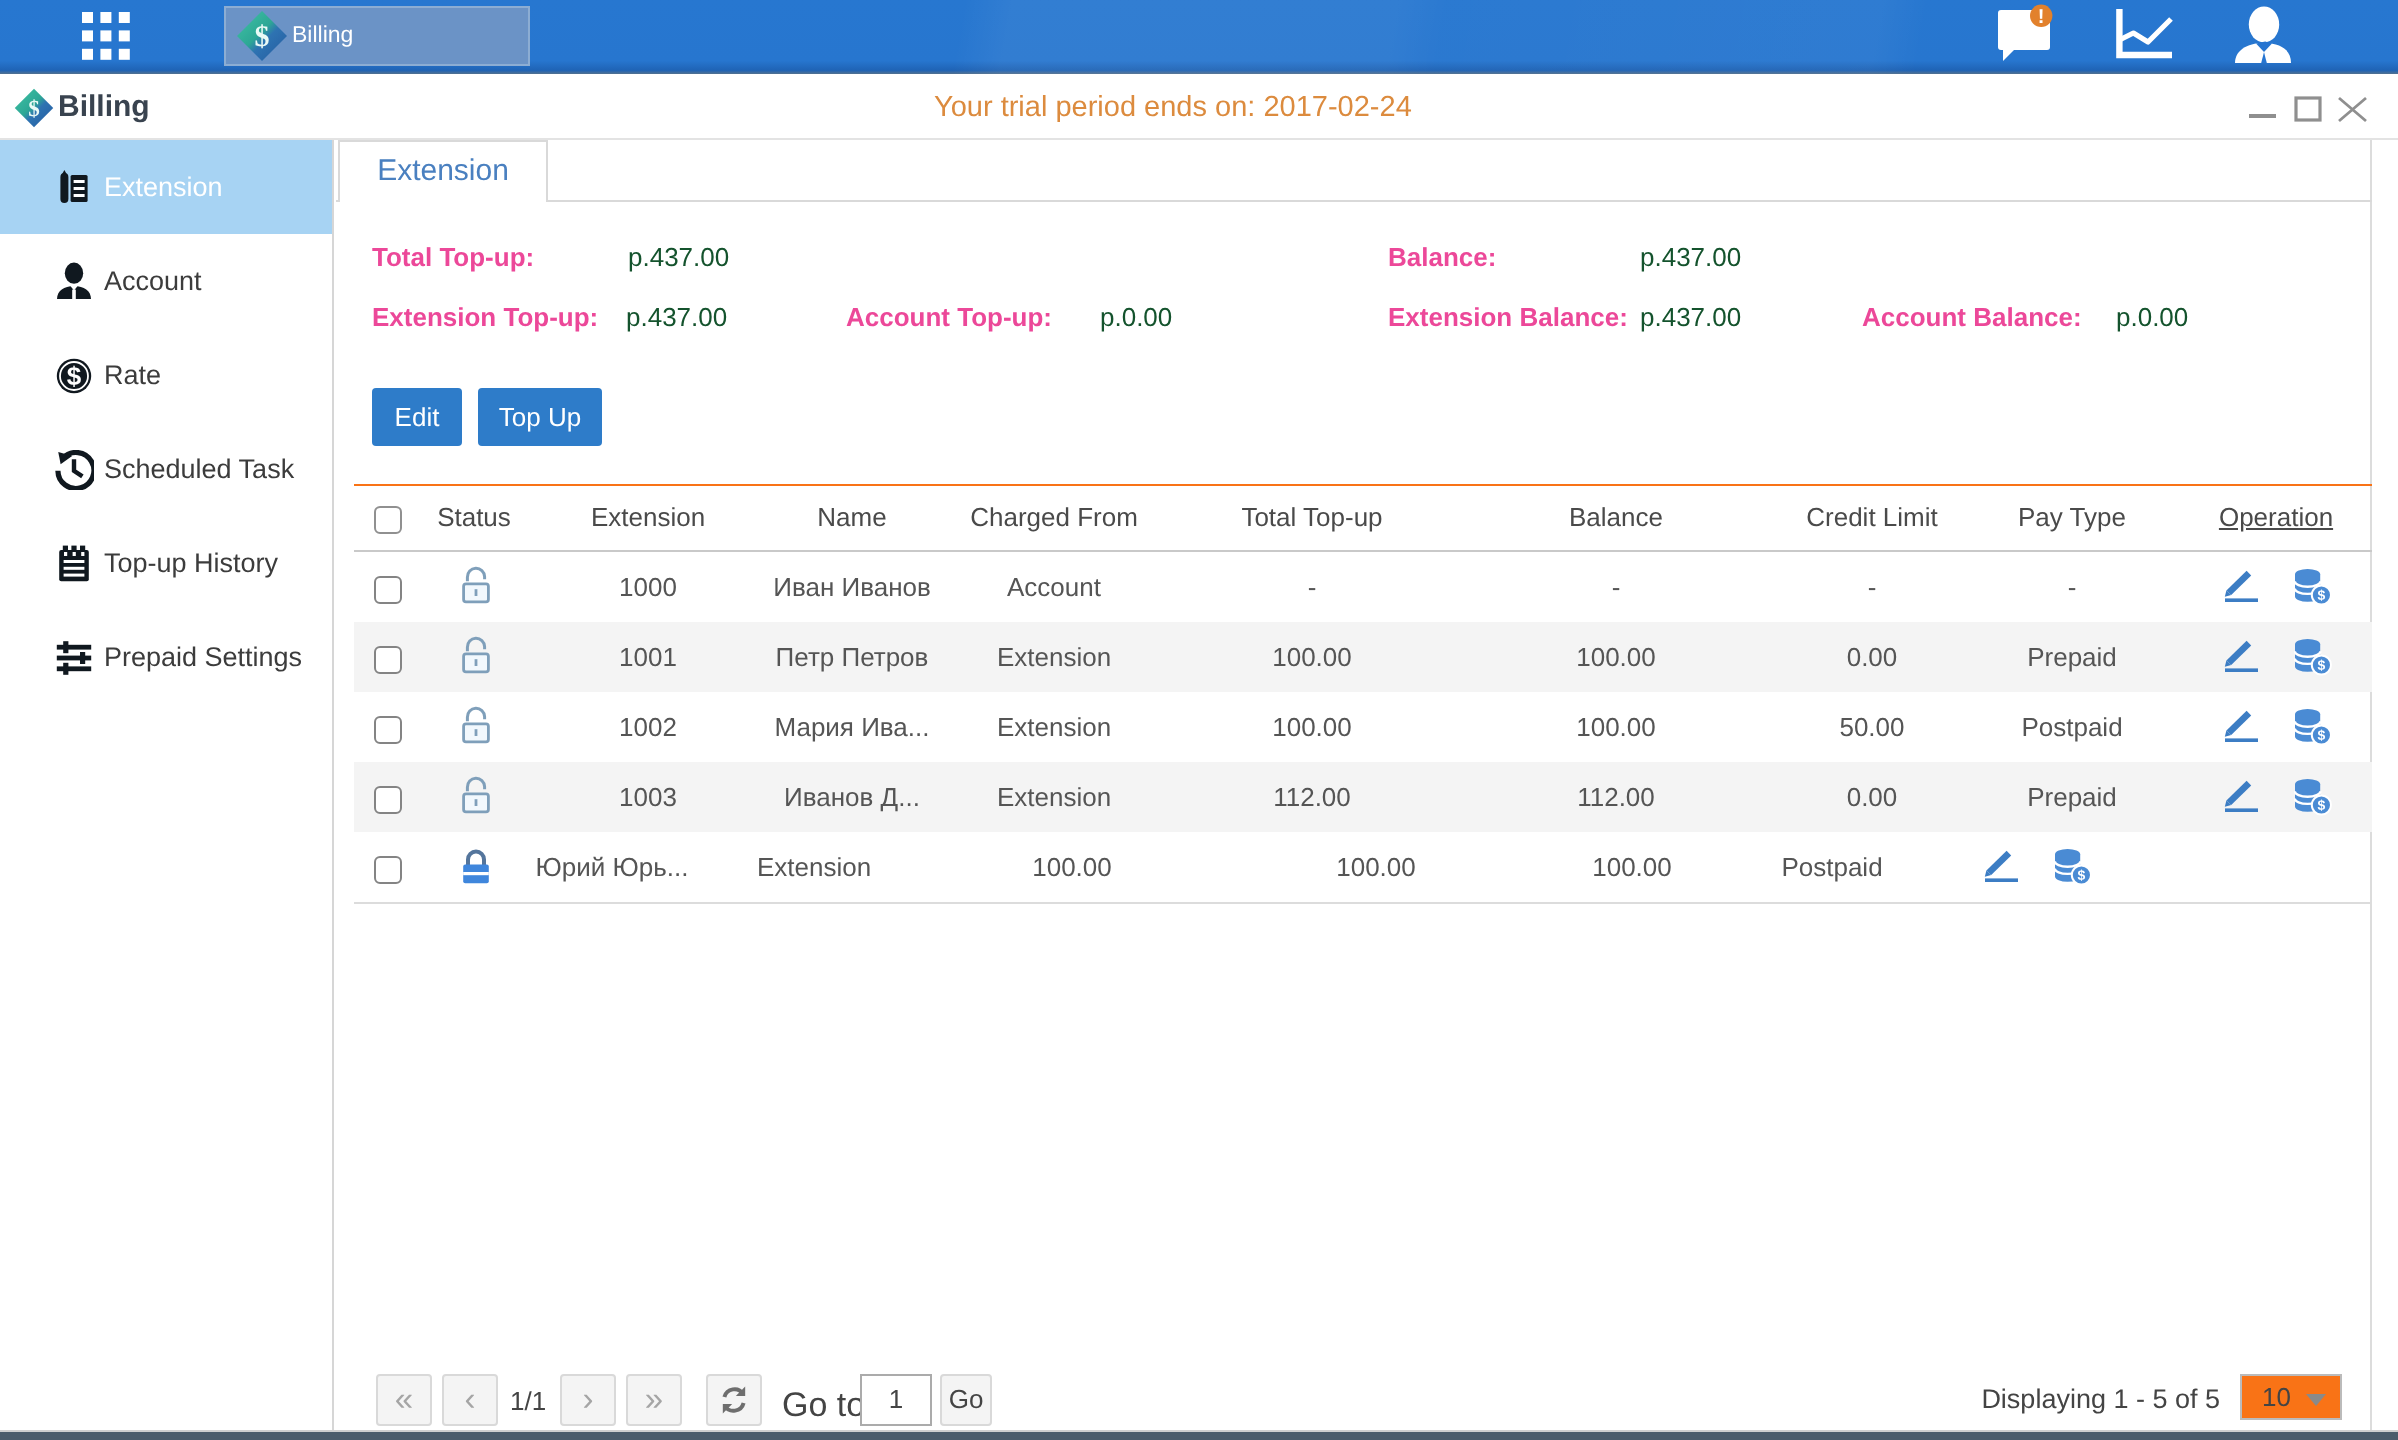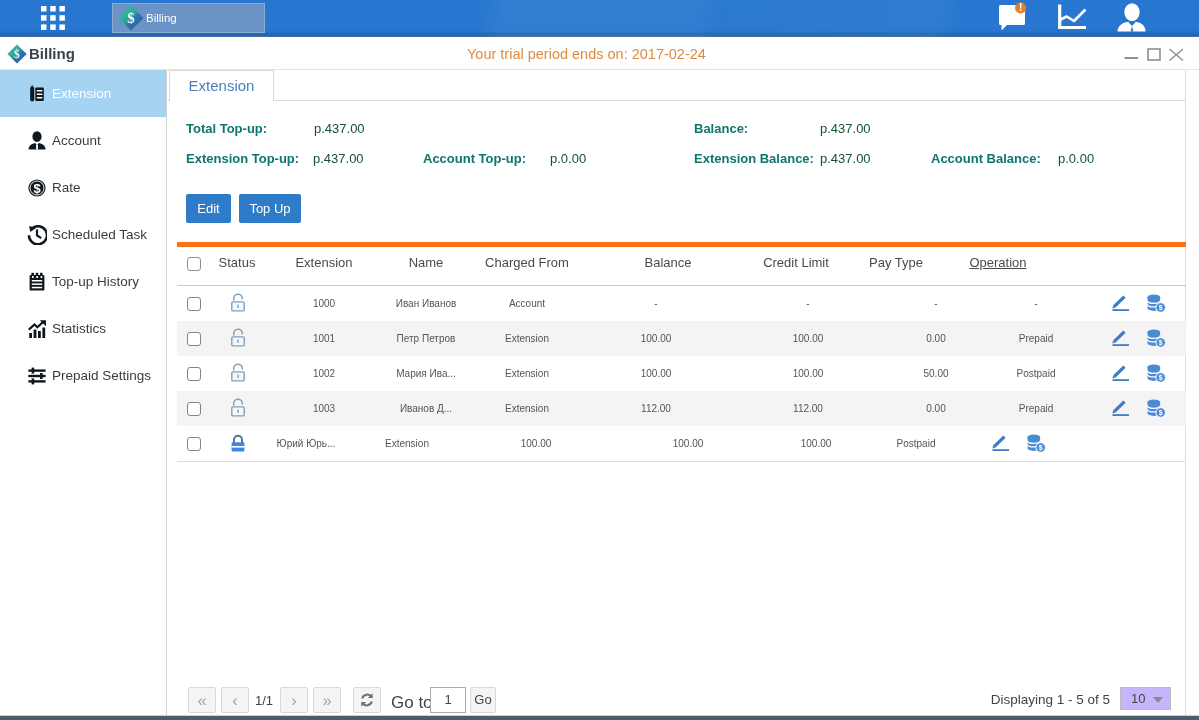--- a/index.html
+++ b/index.html
@@ -23,50 +23,50 @@
 .sideitem .label { position:absolute; left:52px; top:16px; font-size:13.5px; color:#3c3c3c; }
 .sideitem.sel { background:#a7d3f3; }
 .sideitem.sel .label { color:#fff; }
 .sideicon { position:absolute; left:27px; top:14px; width:20px; height:20px; }
 
 #content { position:absolute; left:168px; top:70px; width:1018px; height:645px; background:#fff; border-right:1px solid #dcdcdc; }
 #tabline { position:absolute; left:0; top:30px; width:1018px; height:1px; background:#d9d9d9; }
 #tab { position:absolute; left:1px; top:0; width:105px; height:31px; background:#fff;
   border:1px solid #d9d9d9; border-bottom:none; text-align:center; line-height:29px;
   font-size:15px; color:#4a80c0; }
-.slabel { position:absolute; font-weight:bold; color:#0f766e; }
+.slabel { position:absolute; font-weight:bold; color:#ec4899; }
 .sval { position:absolute; color:#14532d; }
 .btn { position:absolute; top:124px; height:29px; background:#2e7cc9; color:#fff;
   border-radius:2px; text-align:center; line-height:29px; font-size:13px; }
 
 #tbl { position:absolute; left:9px; top:172px; width:1009px; }
 .trow { display:flex; width:1009px; }
-#thead { height:44px; border-top:5px solid #f97316; border-bottom:1px solid #c9c9c9; }
+#thead { height:34px; border-top:1px solid #f97316; border-bottom:1px solid #c9c9c9; }
 #thead .c { font-size:13px; color:#4a4a4a; line-height:32px; }
 .r { height:35px; }
-.r .c { line-height:35px; font-size:10px; color:#555; }
+.r .c { line-height:35px; font-size:13px; color:#555; }
 .r.alt { background:#f4f4f4; }
 .c { text-align:center; flex:none; }
 .c0{width:33px;} .c1{width:54px;} .c2{width:120px;} .c3{width:84px;} .c4{width:118px;}
 .c5{width:140px;} .c6{width:164px;} .c7{width:92px;} .c8{width:108px;} .c9{width:96px;}
 #tbl-bottom { height:1px; background:#dcdcdc; }
 .cb { display:inline-block; width:14px; height:14px; border:1.5px solid #848484;
   border-radius:3px; vertical-align:middle; background:#fff; }
 .lockwrap { display:block; width:18px; height:20px; margin:6.5px auto 0; position:relative; left:1px; }
 .c9 { position:relative;text-decoration:underline; }
 .op-pen { position:absolute; left:22px; top:6px; }
 .op-coin { position:absolute; left:57px; top:8px; }
 
 .pbtn { position:absolute; top:617px; width:28px; height:26px; background:#f4f4f4;
   border:1px solid #d9d9d9; border-radius:2px; text-align:center; line-height:24px;
   color:#a5a5a5; font-size:16.5px; }
 #goto-input { position:absolute; left:262px; top:617px; width:36px; height:26px;
   border:1px solid #ababab; text-align:center; line-height:24px; color:#444; background:#fff; }
 #footer-right { position:absolute; right:75px; top:622px; color:#444; font-size:13.5px; }
-#psize { position:absolute; left:952px; top:617px; width:51px; height:23px; border:1px solid #bbb; background:#c4b5fd; }
+#psize { position:absolute; left:952px; top:617px; width:51px; height:23px; border:1px solid #bbb; background:#f97316; }
 #psize .n { position:absolute; left:10px; top:3px; color:#444; }
 #psize .tri { position:absolute; right:7px; top:9px; width:0; height:0;
   border-left:5px solid transparent; border-right:5px solid transparent; border-top:6px solid #8a8a8a; }
 
 #bottombar { position:absolute; left:0; top:715px; width:1199px; height:5px; background:#4b5c6b; border-top:1px solid #cfcfcf; }
 </style>
 </head>
 <body>
 <svg width="0" height="0" style="position:absolute">
   <defs>
@@ -200,31 +200,20 @@
       <rect x="13" y="0.8" width="2.6" height="4" fill="#10181f"></rect>
       <rect x="2.6" y="3" width="14.8" height="15.6" rx="1" fill="#10181f"></rect>
       <rect x="5" y="4" width="1.6" height="2" fill="#fff"></rect>
         <rect x="9.3" y="4" width="1.6" height="2" fill="#fff"></rect>
         <rect x="13.6" y="4" width="1.6" height="2" fill="#fff"></rect>
       <rect x="4.8" y="8" width="10.4" height="1.5" fill="#fff"></rect>
       <rect x="4.8" y="11.4" width="10.4" height="1.5" fill="#fff"></rect>
       <rect x="4.8" y="14.8" width="10.4" height="1.5" fill="#fff"></rect>
     </svg>
     <span class="label">Top-up History</span>
-    </div>
-  <div class="sideitem">
-    <svg class="sideicon" viewBox="0 0 20 20">
-      <rect x="2.2" y="14" width="2.8" height="5" fill="#10181f"></rect>
-      <rect x="6.6" y="10.5" width="2.8" height="8.5" fill="#10181f"></rect>
-      <rect x="11" y="12" width="2.8" height="7" fill="#10181f"></rect>
-      <rect x="15.4" y="8.5" width="2.8" height="10.5" fill="#10181f"></rect>
-      <path d="M1.8,10.6 L7.5,5.4 L10.4,8.2 L16.6,2.4" fill="none" stroke="#10181f" stroke-width="2.2"></path>
-      <path d="M12.8,1.2 L19,1.2 L19,7.2 Z" fill="#10181f"></path>
-    </svg>
-    <span class="label">Statistics</span>
     </div>
   <div class="sideitem">
     <svg class="sideicon" viewBox="0 0 20 20">
       <g fill="#10181f">
         <rect x="1.4" y="3.4" width="17.2" height="2.4"></rect>
         <rect x="4.6" y="1.6" width="2.6" height="6"></rect>
         <rect x="1.4" y="8.8" width="17.2" height="2.4"></rect>
         <rect x="13" y="7" width="2.6" height="6"></rect>
         <rect x="1.4" y="14.2" width="17.2" height="2.4"></rect>
         <rect x="4.6" y="12.4" width="2.6" height="6"></rect>
@@ -250,20 +239,21 @@
   <span class="sval" style="left:890px; top:81px;">p.0.00</span>
   <div class="btn" style="left:18px; width:45px;">Edit</div>
   <div class="btn" style="left:71px; width:62px;">Top Up</div>
   <div id="tbl">
     <div class="trow" id="thead">
       <div class="c c0"><span class="cb" style="border-color:#909090;"></span></div>
       <div class="c c1">Status</div>
         <div class="c c2">Extension</div>
         <div class="c c3">Name</div>
       <div class="c c4">Charged From</div>
+        <div class="c c5">Total Top-up</div>
         <div class="c c6">Balance</div>
       <div class="c c7">Credit Limit</div>
         <div class="c c8">Pay Type</div>
         <div class="c c9">Operation</div>
     </div>
     <div class="trow r">
       <div class="c c0"><span class="cb"></span></div>
       <div class="c c1">
           <svg class="lockwrap" width="18" height="20" viewBox="0 0 18 20">
             <use href="#openlock"></use>

